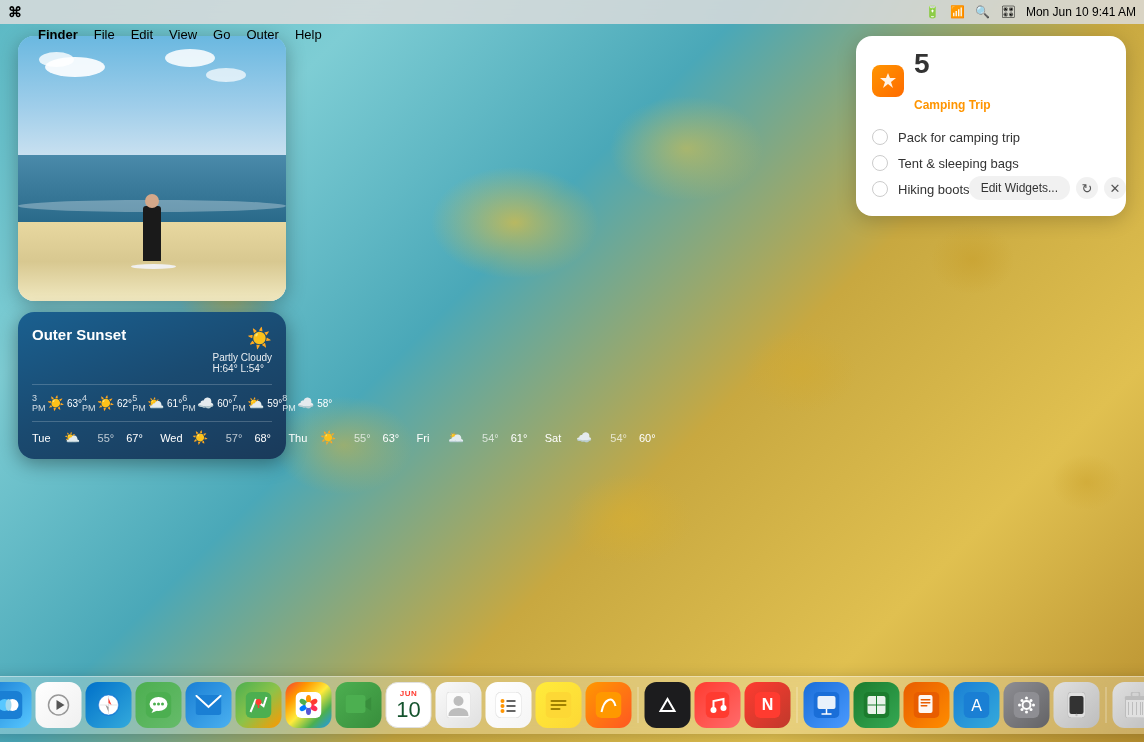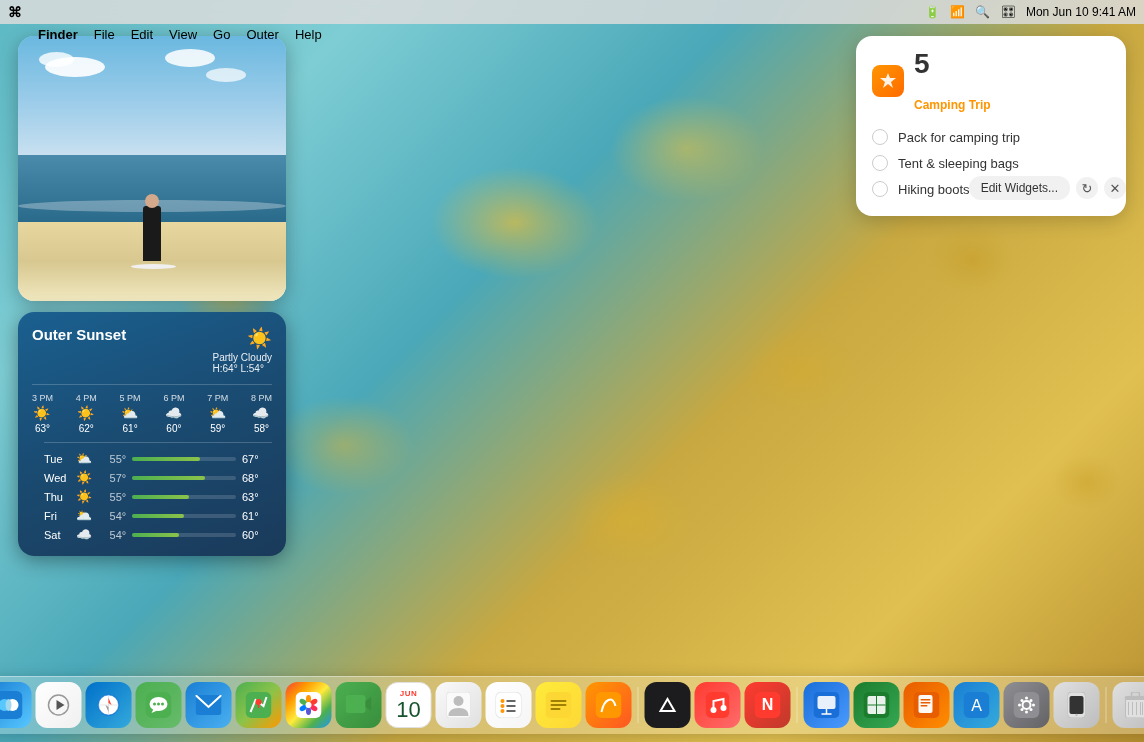--- a/index.html
+++ b/index.html
@@ -194,35 +194,33 @@
     }
     .weather-hourly {
       display: flex;
       justify-content: space-between;
       border-top: 1px solid rgba(255,255,255,0.2);
       padding-top: 8px;
       margin-bottom: 8px;
     }
     .hourly-item {
       display: flex;
-      flex-direction: column;
       align-items: center;
       gap: 2px;
       font-size: 10px;
     }
     .hourly-time { color: rgba(255,255,255,0.8); font-size: 9px; }
     .hourly-icon { font-size: 14px; }
     .hourly-temp { font-size: 10px; font-weight: 500; }
     .weather-daily {
       display: flex;
-      flex-direction: column;
+      flex-direction: row;
       gap: 4px;
       border-top: 1px solid rgba(255,255,255,0.2);
       padding-top: 8px;
-      margin-left: 12px;
     }
     .daily-row {
       display: flex;
       align-items: center;
       justify-content: space-between;
       font-size: 11px;
     }
     .daily-day { width: 28px; }
     .daily-icon { font-size: 13px; margin: 0 4px; }
     .daily-low { color: rgba(255,255,255,0.7); width: 30px; text-align: right; }

